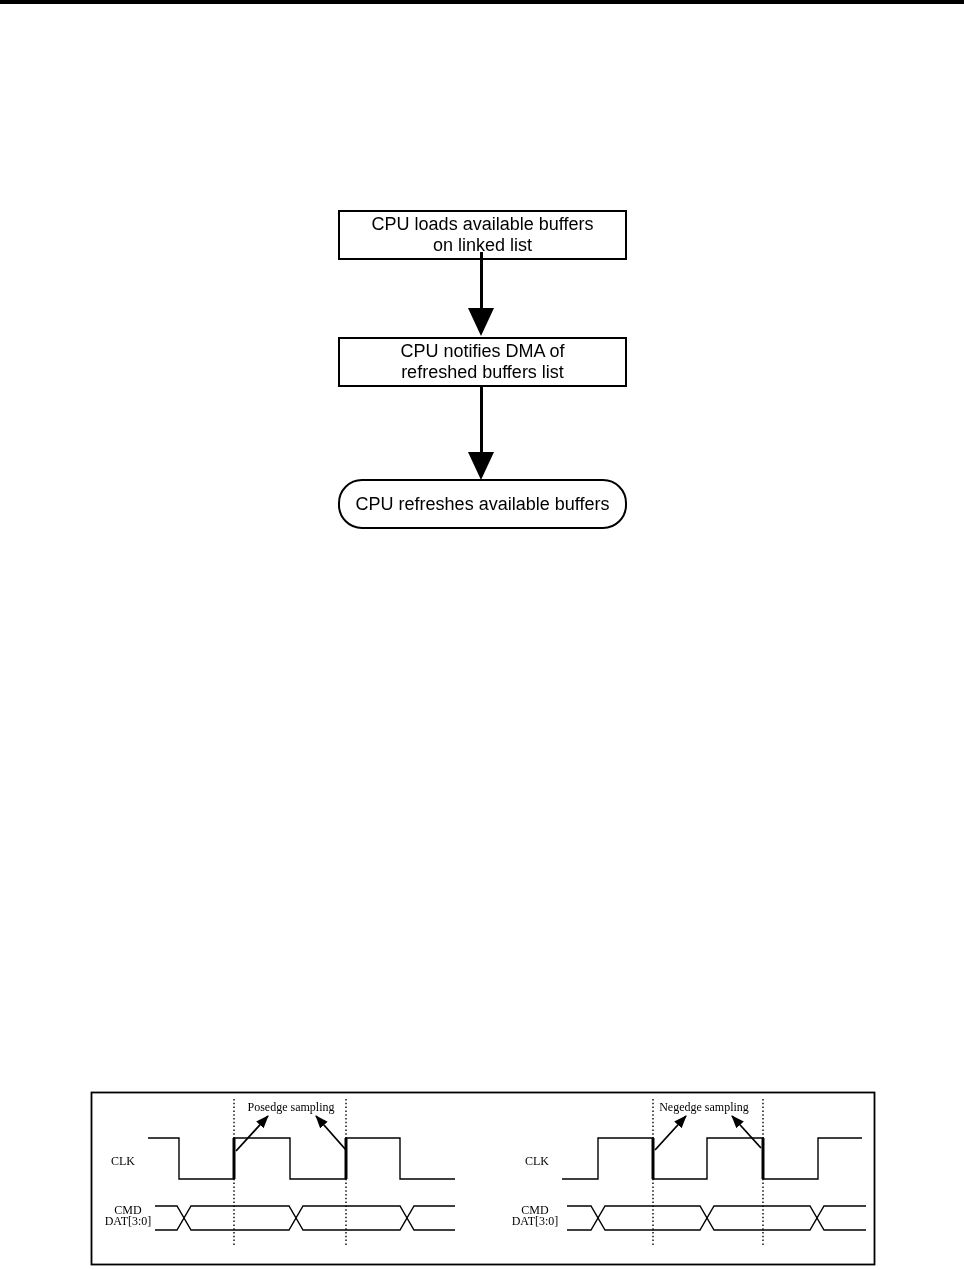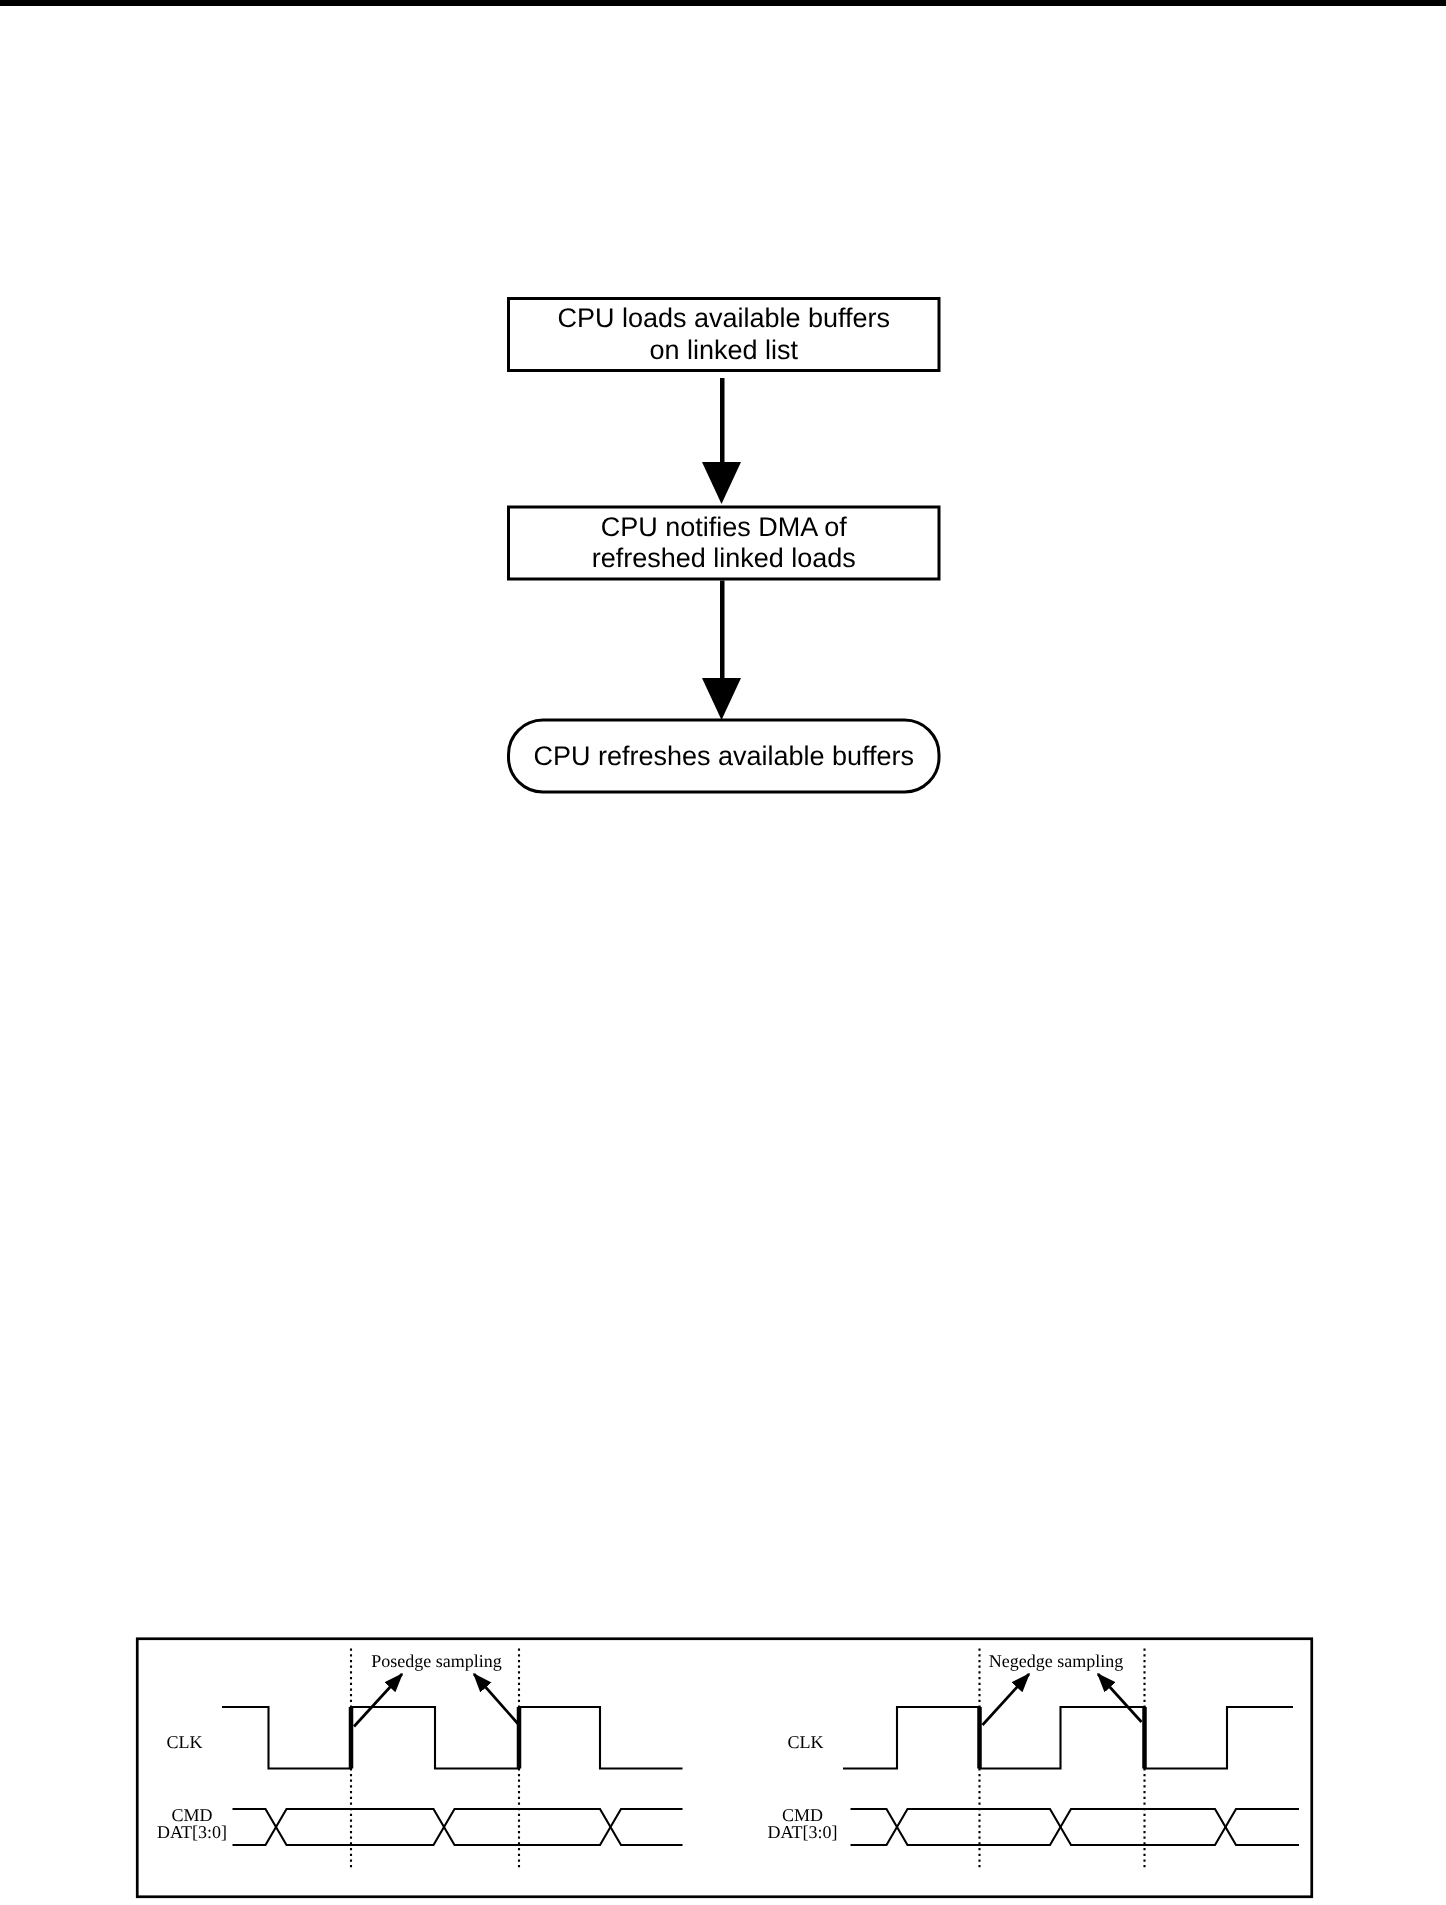--- a/index.html
+++ b/index.html
@@ -11,21 +11,21 @@
   .top-bar { position:absolute; left:0; top:0; width:964px; height:4px; background:#000; }
 
   
   .fc-box {
     position:absolute; left:338px; width:289px; height:50px;
     border:2px solid #000; background:#fff;
     display:flex; align-items:center; justify-content:center;
     text-align:center; font-size:18px; line-height:21px;
     white-space:pre-line;
   }
-  #fc-box-1 { top:198px; }
+  #fc-box-1 { top:210px; }
   #fc-box-2 { top:337px; }
   #fc-box-3 { top:479px;border-radius:24px; }
 
   .fc-arrow-line { position:absolute; left:480px; width:3px; background:#000; }
   #fc-line-1 { top:252px; height:58px; }
   #fc-line-2 { top:387px; height:67px; }
 
   .fc-arrow-head {
     position:absolute; left:468px; width:0; height:0;
     border-left:13px solid transparent; border-right:13px solid transparent;
@@ -53,21 +53,21 @@
 <div class="fc-box" id="fc-box-1">
   <div>CPU loads available buffers
 on linked list</div>
 </div>
 
 <div class="fc-arrow-line" id="fc-line-1"></div>
 <div class="fc-arrow-head" id="fc-head-1"></div>
 
 <div class="fc-box" id="fc-box-2">
   <div>CPU notifies DMA of
-refreshed linked loads</div>
+refreshed buffers list</div>
 </div>
 
 <div class="fc-arrow-line" id="fc-line-2"></div>
 <div class="fc-arrow-head" id="fc-head-2"></div>
 
 <div class="fc-box" id="fc-box-3">
   <div>CPU refreshes available buffers</div>
 </div>
 
 <svg class="timing" width="790" height="181" viewBox="0 0 790 181">

